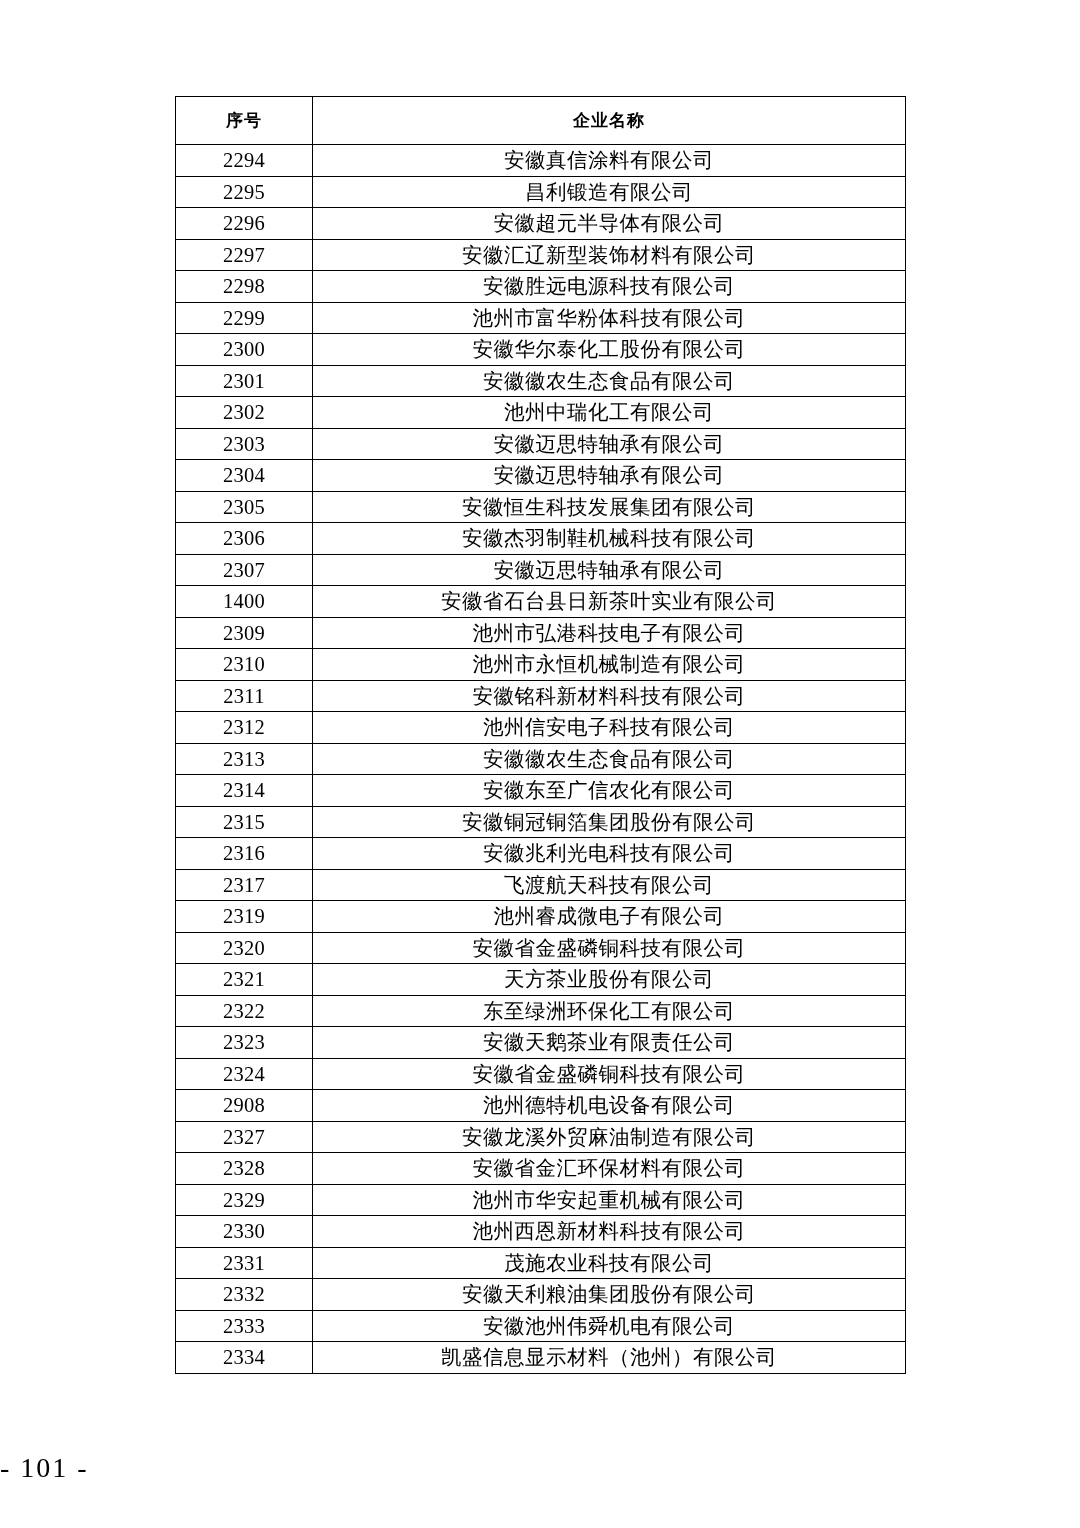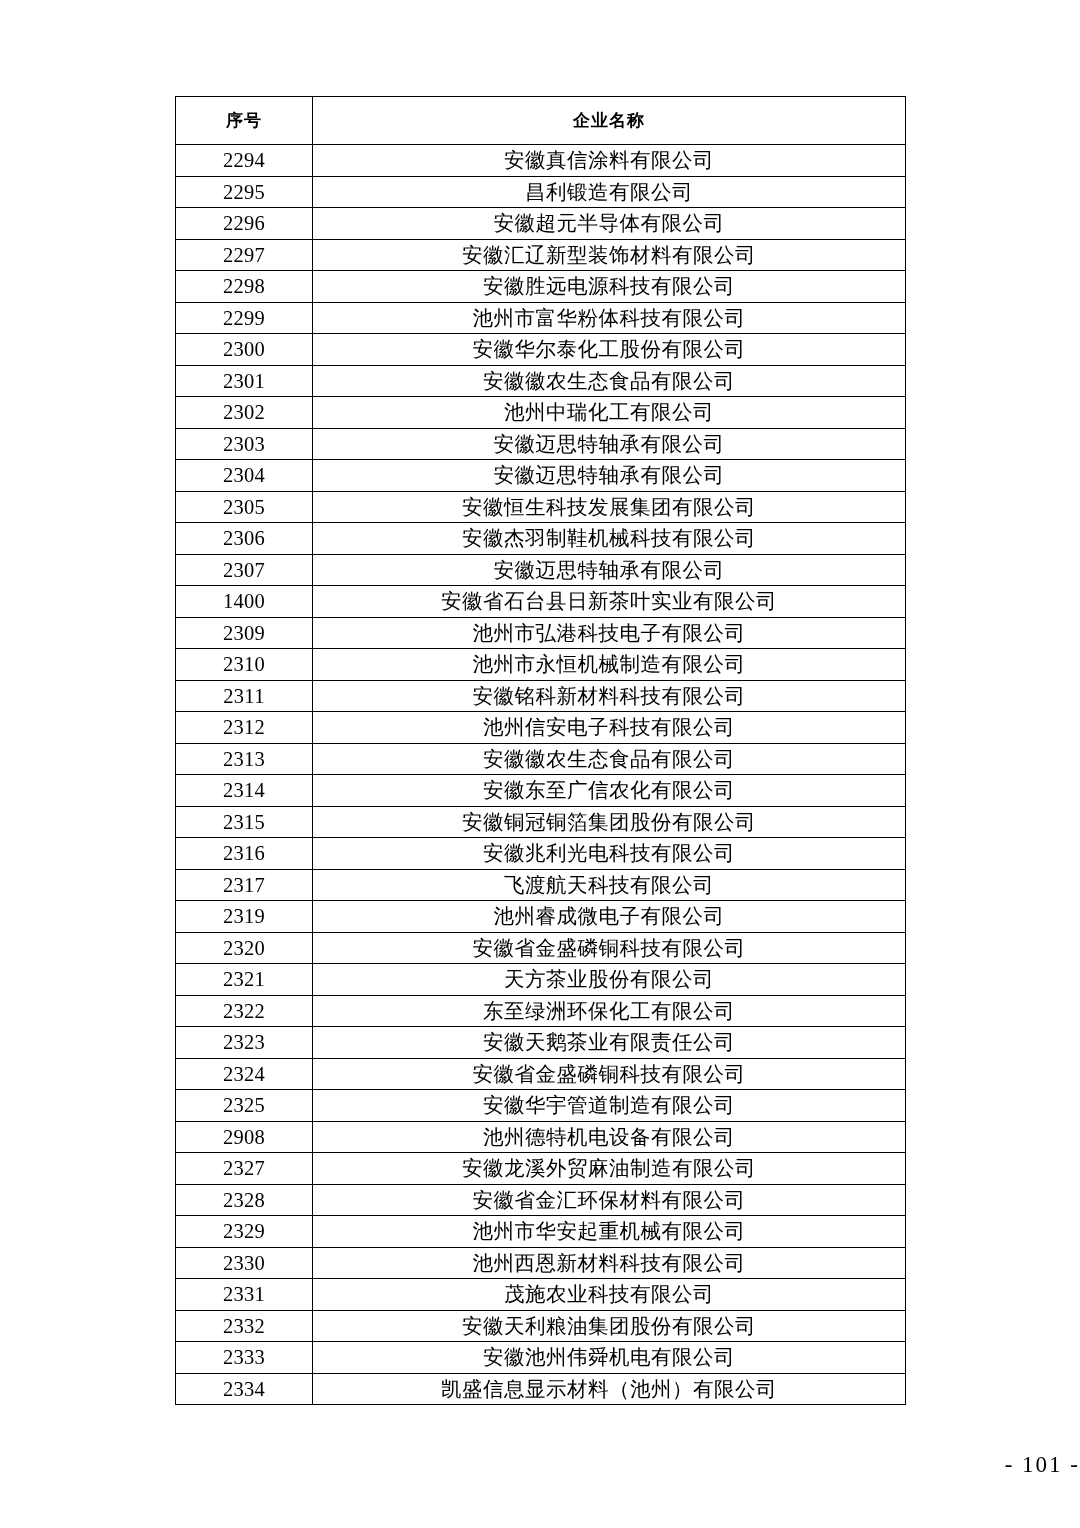--- a/index.html
+++ b/index.html
@@ -64,22 +64,22 @@
   }
   td.name-cell {
     font-family: "Liberation Serif", "DejaVu Serif", serif;
     letter-spacing: 0.5px;
   }
   .page-footer {
     position: absolute;
     left: 0;
     top: 1452px;
     width: 1080px;
-    text-align: right;
-    font-size: 23px;
+    text-align: left;
+    font-size: 28px;
     letter-spacing: 2px;
     color: #000000;
     font-family: "Liberation Serif", "DejaVu Serif", serif;
   }
 </style>
 </head>
 <body>
 
 <div class="page">
 
@@ -210,24 +210,20 @@
           </tr>
           <tr>
             <td class="seq-cell">2323</td>
             <td class="name-cell">安徽天鹅茶业有限责任公司</td>
           </tr>
           <tr>
             <td class="seq-cell">2324</td>
             <td class="name-cell">安徽省金盛磷铜科技有限公司</td>
           </tr>
           <tr>
-            <td class="seq-cell">2325</td>
-            <td class="name-cell">安徽华宇管道制造有限公司</td>
-          </tr>
-          <tr>
             <td class="seq-cell">2908</td>
             <td class="name-cell">池州德特机电设备有限公司</td>
           </tr>
           <tr>
             <td class="seq-cell">2327</td>
             <td class="name-cell">安徽龙溪外贸麻油制造有限公司</td>
           </tr>
           <tr>
             <td class="seq-cell">2328</td>
             <td class="name-cell">安徽省金汇环保材料有限公司</td>

